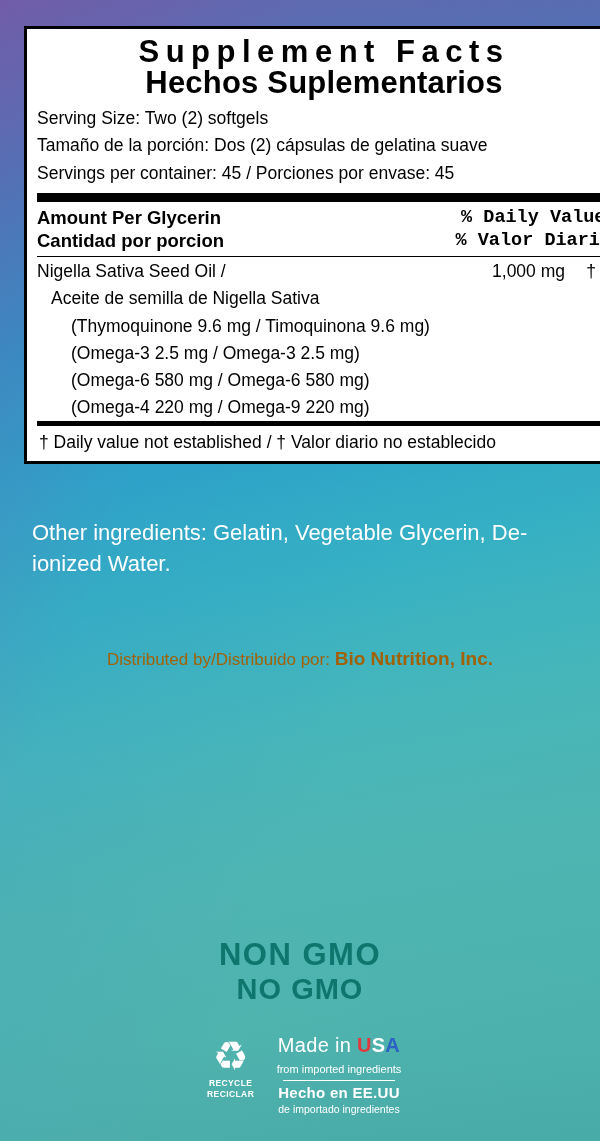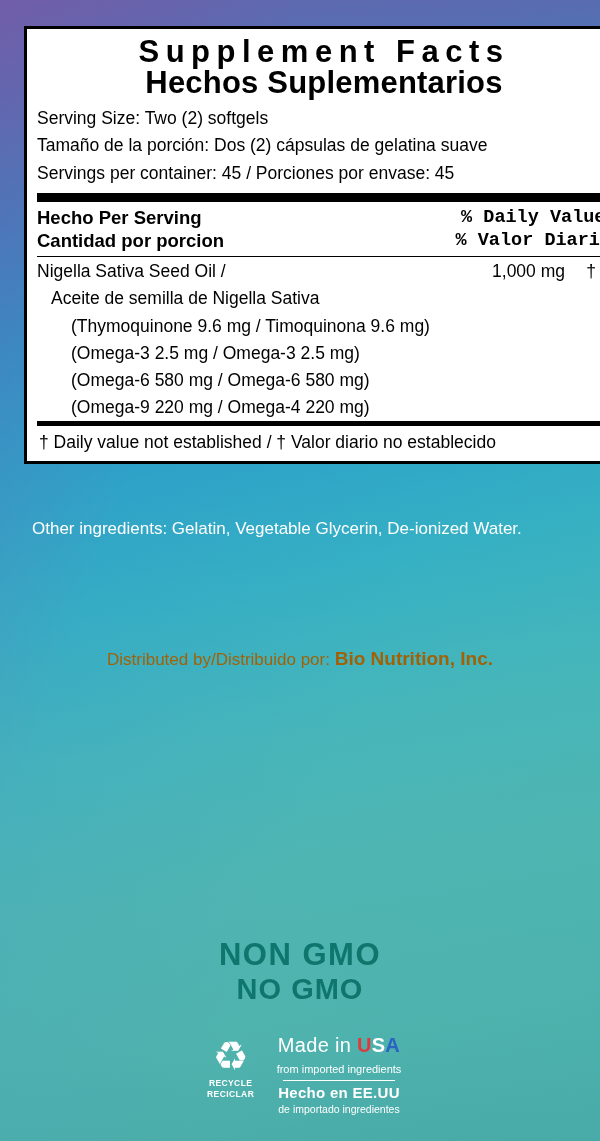--- a/index.html
+++ b/index.html
@@ -133,21 +133,21 @@
     white-space: nowrap;
   }
 
   
   .other-block {
     position: absolute;
     left: 32px;
     top: 517px;
     width: 548px;
     color: #ffffff;
-    font-size: 17px;
+    font-size: 22px;
     line-height: 1.42;
   }
   .other-block p { margin: 0 0 12px 0; }
 
   
   .distrib {
     position: absolute;
     left: 0;
     top: 645px;
     width: 600px;
@@ -261,21 +261,21 @@
     <div class="serving-block">
       <div>Serving Size: Two (2) softgels</div>
       <div>Tamaño de la porción: Dos (2) cápsulas de gelatina suave</div>
       <div>Servings per container: 45 / Porciones por envase: 45</div>
     </div>
 
     <div class="rule-thick"></div>
 
     <div class="amount-row">
       <div class="amount-left">
-        <div>Hecho Per Serving</div>
+        <div>Amount Per Glycerin</div>
         <div>Cantidad por porcion</div>
       </div>
       <div class="amount-right">
         <div>% Daily Value</div>
         <div>% Valor Diario</div>
       </div>
     </div>
 
     <div class="rule-thin"></div>
 
@@ -300,21 +300,21 @@
           <td class="indent-2">(Omega-3  2.5 mg / Omega-3  2.5 mg)</td>
           <td class="col-amount"></td>
           <td class="col-dv"></td>
         </tr>
         <tr>
           <td class="indent-2">(Omega-6  580 mg / Omega-6  580 mg)</td>
           <td class="col-amount"></td>
           <td class="col-dv"></td>
         </tr>
         <tr>
-          <td class="indent-2">(Omega-9  220 mg / Omega-4  220 mg)</td>
+          <td class="indent-2">(Omega-4  220 mg / Omega-9  220 mg)</td>
           <td class="col-amount"></td>
           <td class="col-dv"></td>
         </tr>
       </tbody>
     </table>
 
     <div class="rule-med"></div>
     <div class="footnote">† Daily value not established / † Valor diario no establecido</div>
   </div>
 

